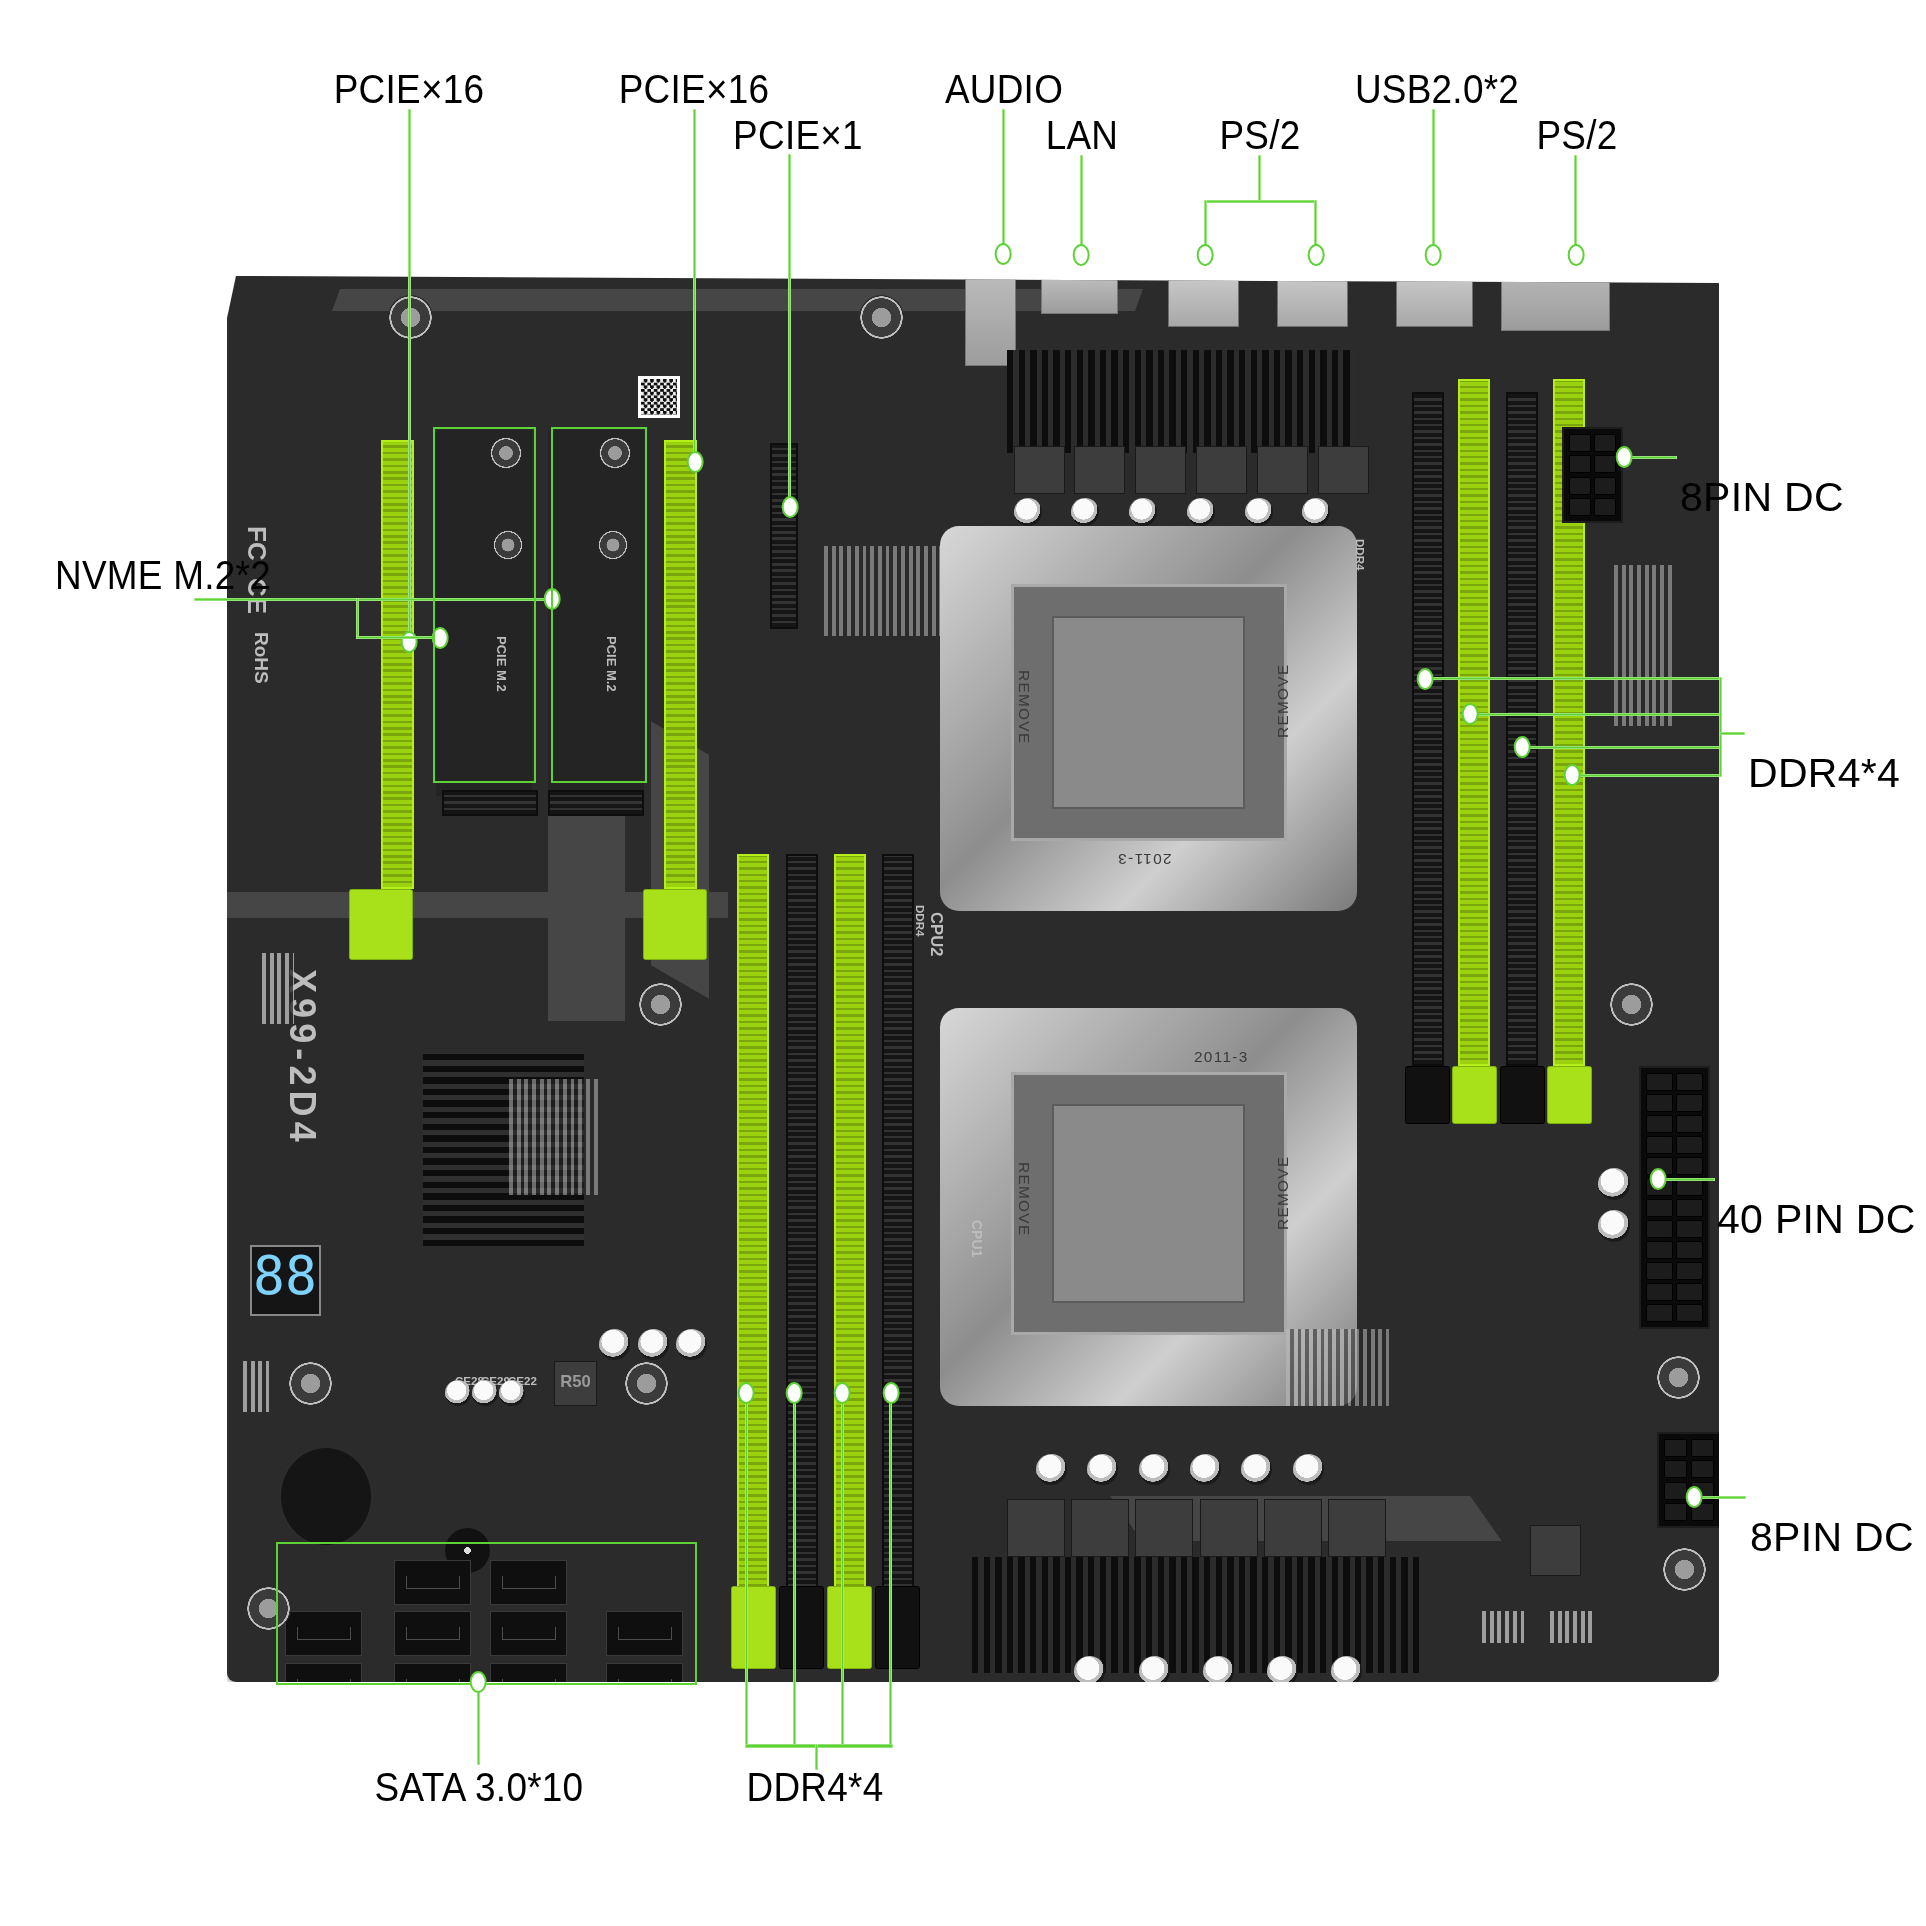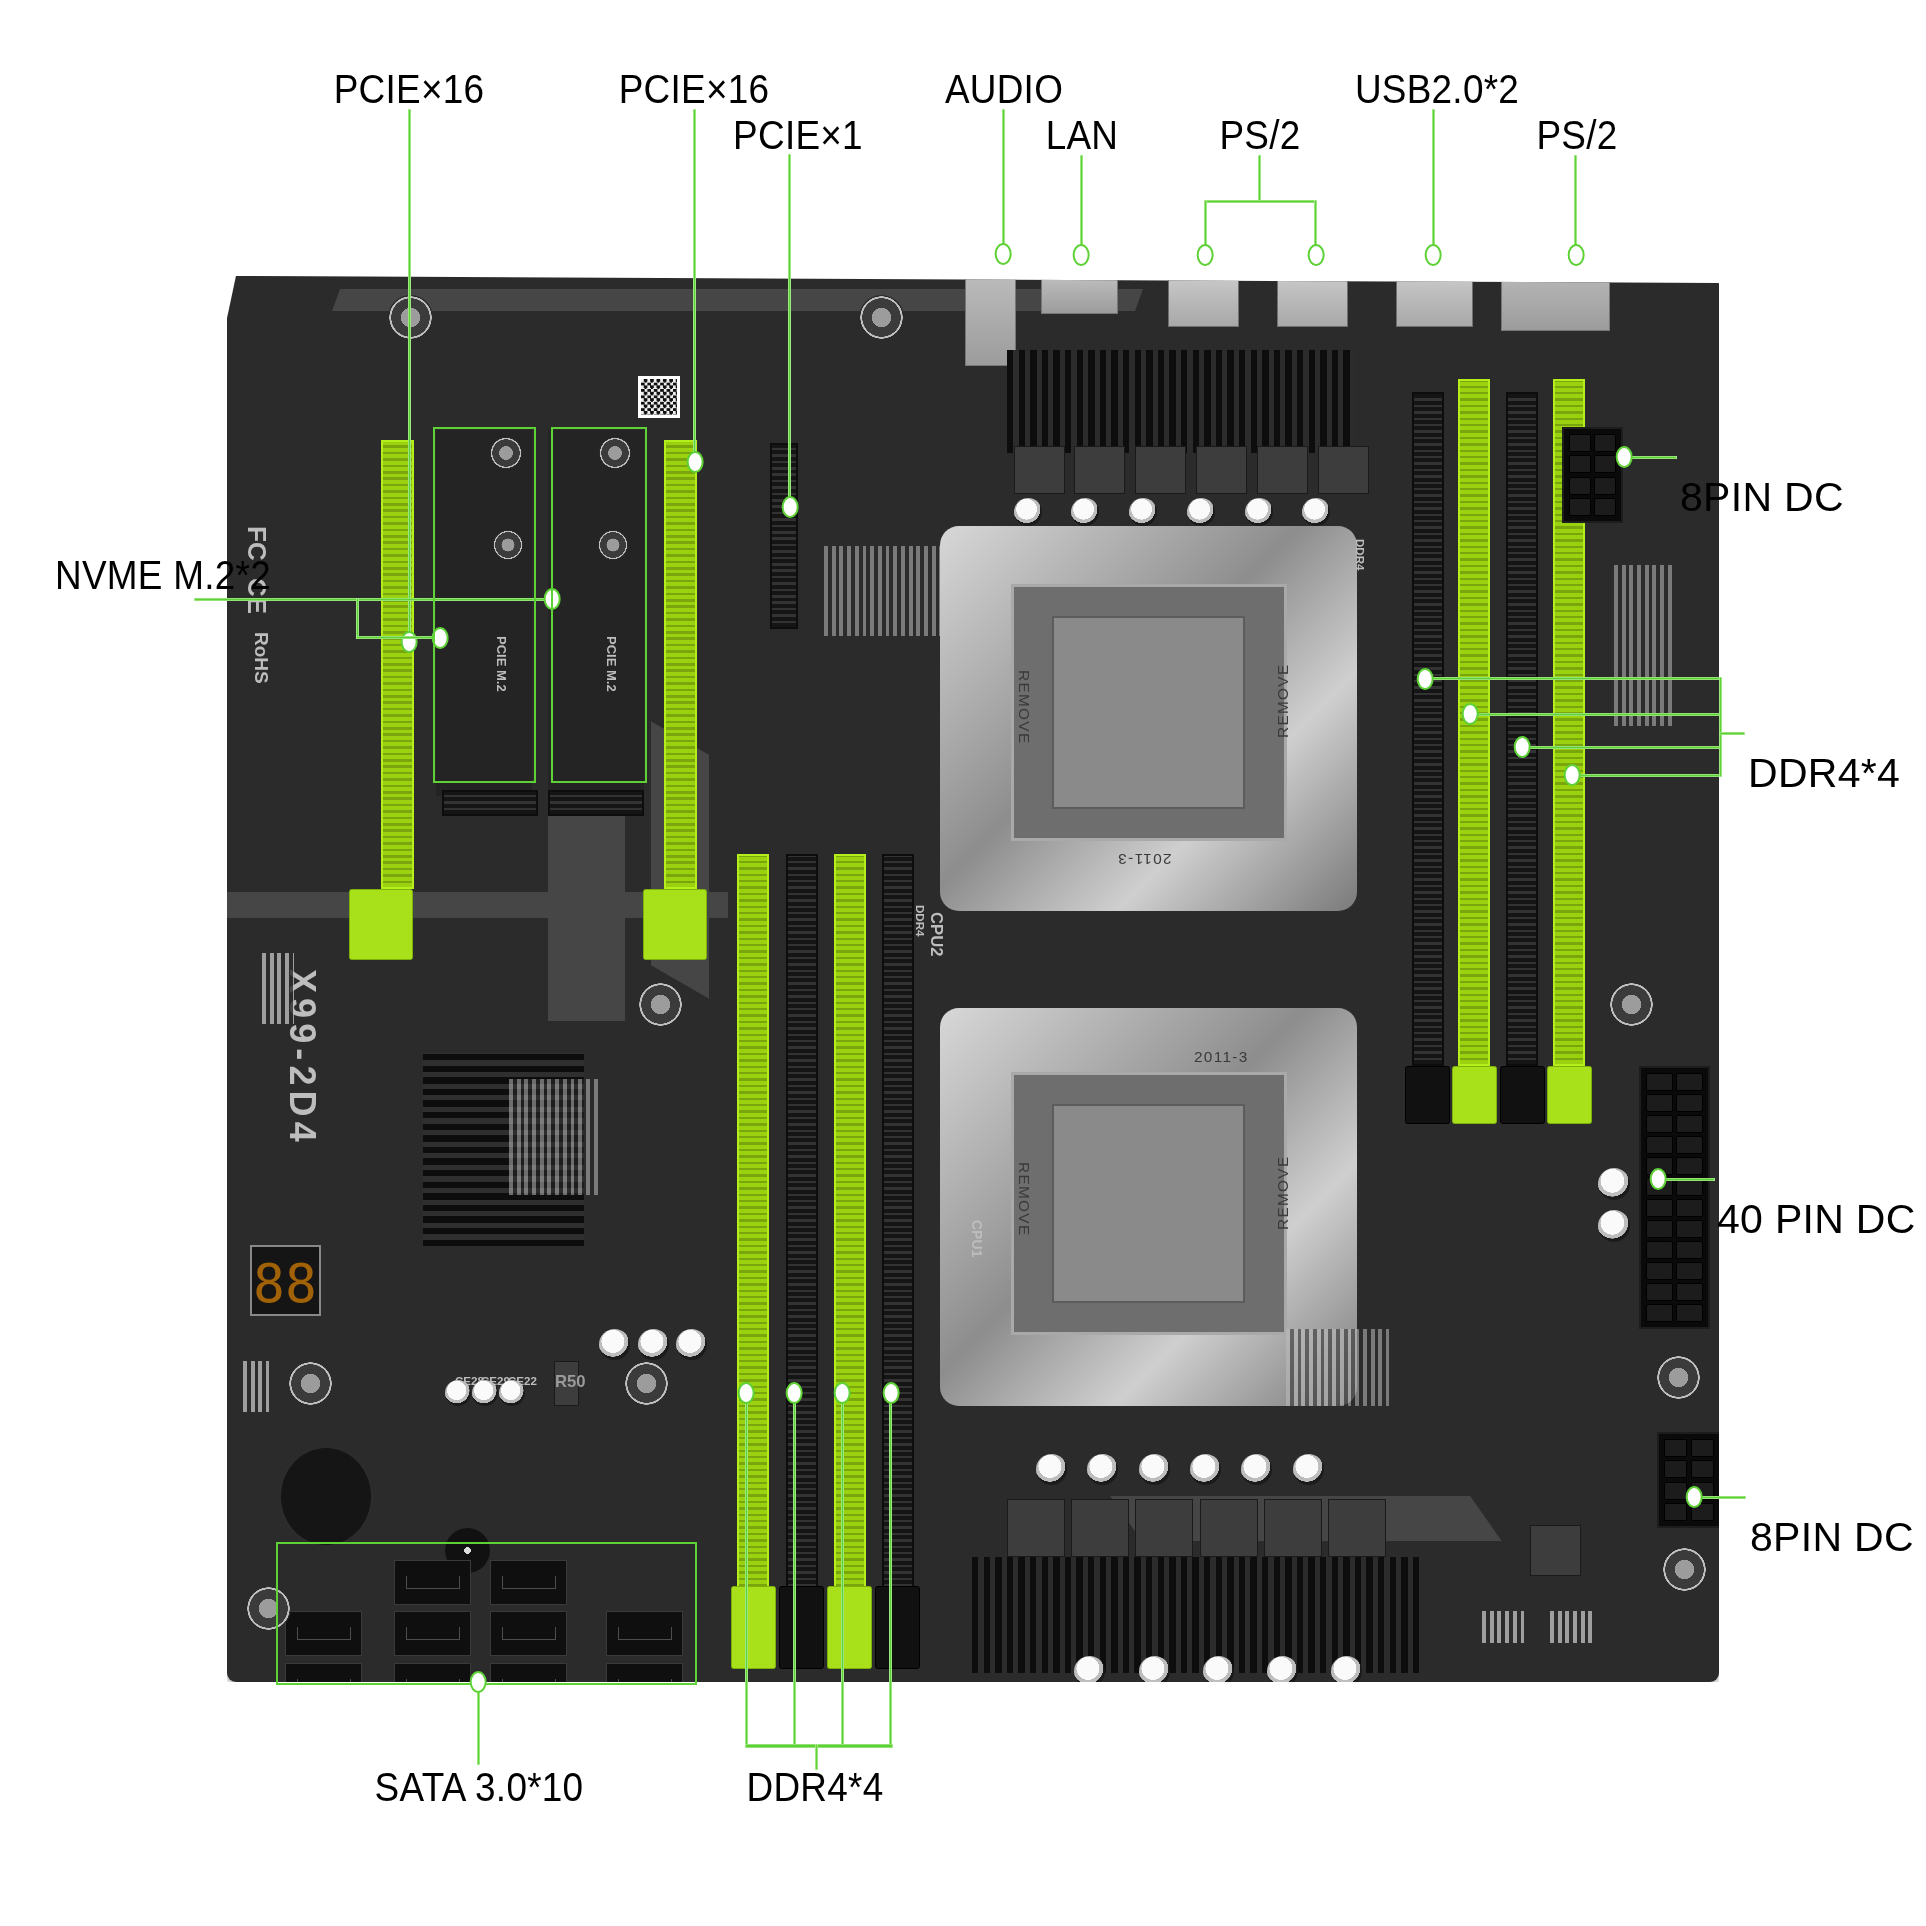--- a/index.html
+++ b/index.html
@@ -25,21 +25,21 @@
   .cap { position:absolute; border-radius:50%; background:radial-gradient(circle at 45% 40%,#fafafa 0 45%,#bdbdbd 46% 60%,#1b1b1b 61%); }
   .port-metal { position:absolute; background:linear-gradient(180deg,#dcdcdc,#9c9c9c); border:1.9px solid #777; box-sizing:border-box; }
   .usb-port { position:absolute; background:linear-gradient(180deg,#e6e6e6,#a8a8a8); border:1.9px solid #6f6f6f; box-sizing:border-box; }
   .usb-port::after { content:""; position:absolute; left:18%; right:18%; top:22%; height:22%; background:#2d2d2d; }
   .sata { position:absolute; background:#0f0f0f; border:1.9px solid #3a3a3a; box-sizing:border-box; }
   .sata::after { content:""; position:absolute; left:14%; right:14%; top:36%; height:26%; border:1.9px solid #4d4d4d; border-top:none; }
   .pwr { position:absolute; background:#0a0a0a; border:2.6px solid #1d1d1d; box-sizing:border-box; display:grid; gap:3.2px; padding:5.1px; }
   .pwr span { background:#1c1c1c; border:1.3px solid #000; border-radius:1.9px; }
   .mount { position:absolute; width:45px; height:45px; border-radius:50%; background:radial-gradient(circle,#9c9c9c 0 30%,#3b3b3b 31% 60%,#bfbfbf 61% 66%,#2b2b2b 67%); }
   .smd { position:absolute; background:repeating-linear-gradient(90deg,#bbb 0 3.9px,#2b2b2b 3.9px 7.7px); opacity:.55; }
-  .led7 { position:absolute; background:#151515; border:2.6px solid #888; box-sizing:border-box; color:#a16207; font-family:"DejaVu Sans Mono", monospace; font-size:53px; line-height:1; text-align:center; padding-top:10px; }
+  .led7 { position:absolute; background:#151515; border:2.6px solid #888; box-sizing:border-box; color:#7dd3fc; font-family:"DejaVu Sans Mono", monospace; font-size:53px; line-height:1; text-align:center; padding-top:2px; }
   .battery { position:absolute; border-radius:50%; background:#151515; border:3.9px solid #2c2c2c; box-sizing:border-box; }
   .buzzer { position:absolute; border-radius:50%; background:radial-gradient(circle,#ddd 0 10%,#111 11%); }
   .silk { position:absolute; color:#bdbdbd; font-family:"Liberation Sans", sans-serif; font-weight:bold; }
   .qr { position:absolute; background:repeating-conic-gradient(#111 0 25%, #eee 0 50%) 0 0/6.4px 6.4px; border:3.9px solid #fff; }
   
   .ln { position:absolute; background:#5ed136; box-shadow:0 0 0 0.6px #c6f5b0 inset; }
   .dot { position:absolute; width:16.7px; height:22px; border-radius:50%; background:#fff; border:2.6px solid #5ed136; box-sizing:border-box; transform:translate(-50%,-50%); }
   .box { position:absolute; border:2.6px solid #5ed136; box-sizing:border-box; }
 </style>
 </head>
@@ -213,21 +213,21 @@
   <div class="cap" style="left:449px;top:1053px;width:31px;height:31px;"></div>
   <div class="silk" style="left:228px;top:1098px;font-size:11.6px;">CE28</div>
   <div class="silk" style="left:254px;top:1098px;font-size:11.6px;">CE29</div>
   <div class="silk" style="left:281px;top:1098px;font-size:11.6px;">CE22</div>
   <div class="cap" style="left:218px;top:1104px;width:26px;height:26px;"></div>
   <div class="cap" style="left:245px;top:1104px;width:26px;height:26px;"></div>
   <div class="cap" style="left:272px;top:1104px;width:26px;height:26px;"></div>
 
   <div class="heatsink-h" style="left:196px;top:777px;width:161px;height:193px;"></div>
 
-  <div class="choke" style="left:327px;top:1085px;width:25px;height:45px;">
+  <div class="choke" style="left:327px;top:1085px;width:43px;height:45px;">
     <div style="color:#9a9a9a;font-size:16.7px;text-align:center;margin-top:10.3px;font-weight:bold;">R50</div>
   </div>
 
   <div class="led7" style="left:22.5px;top:969px;width:71px;height:71px;">88</div>
 
   <div class="battery" style="left:51px;top:1169px;width:96px;height:103px;"></div>
   <div class="buzzer" style="left:218px;top:1252px;width:45px;height:45px;"></div>
 
   <div class="sata" style="left:58px;top:1335px;width:77px;height:45px;"></div>
   <div class="sata" style="left:58px;top:1387px;width:77px;height:45px;"></div>

